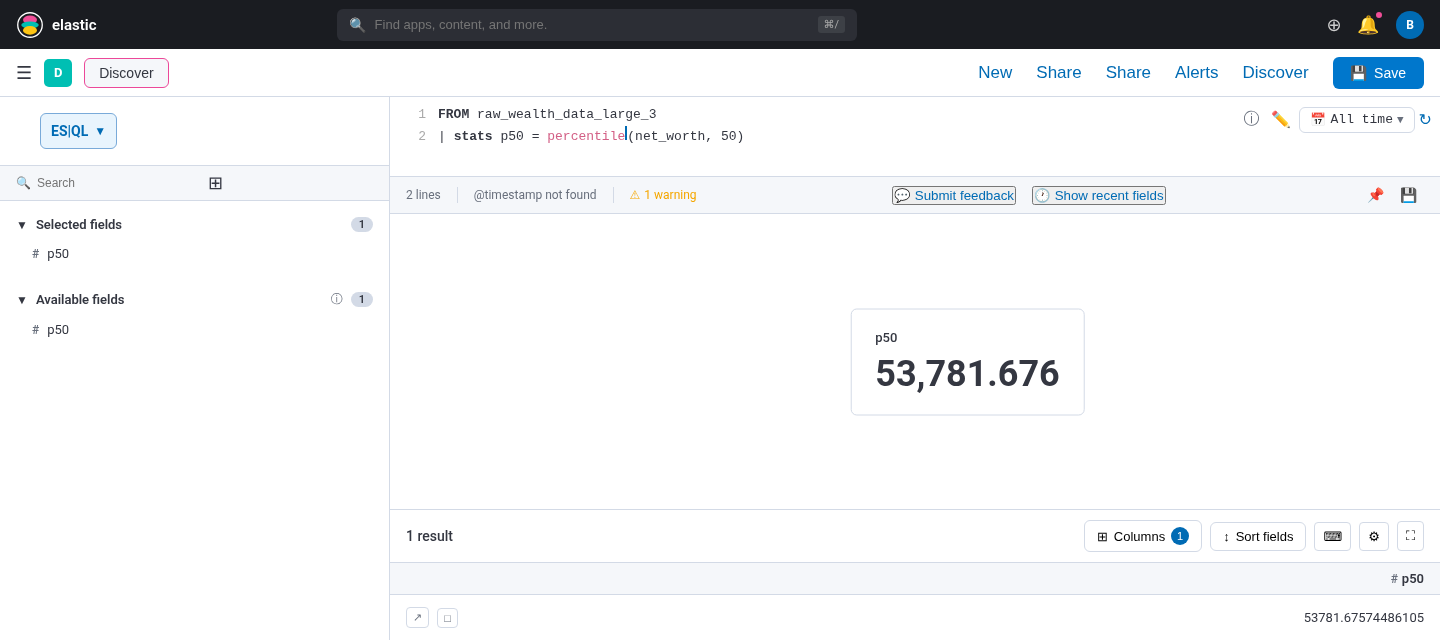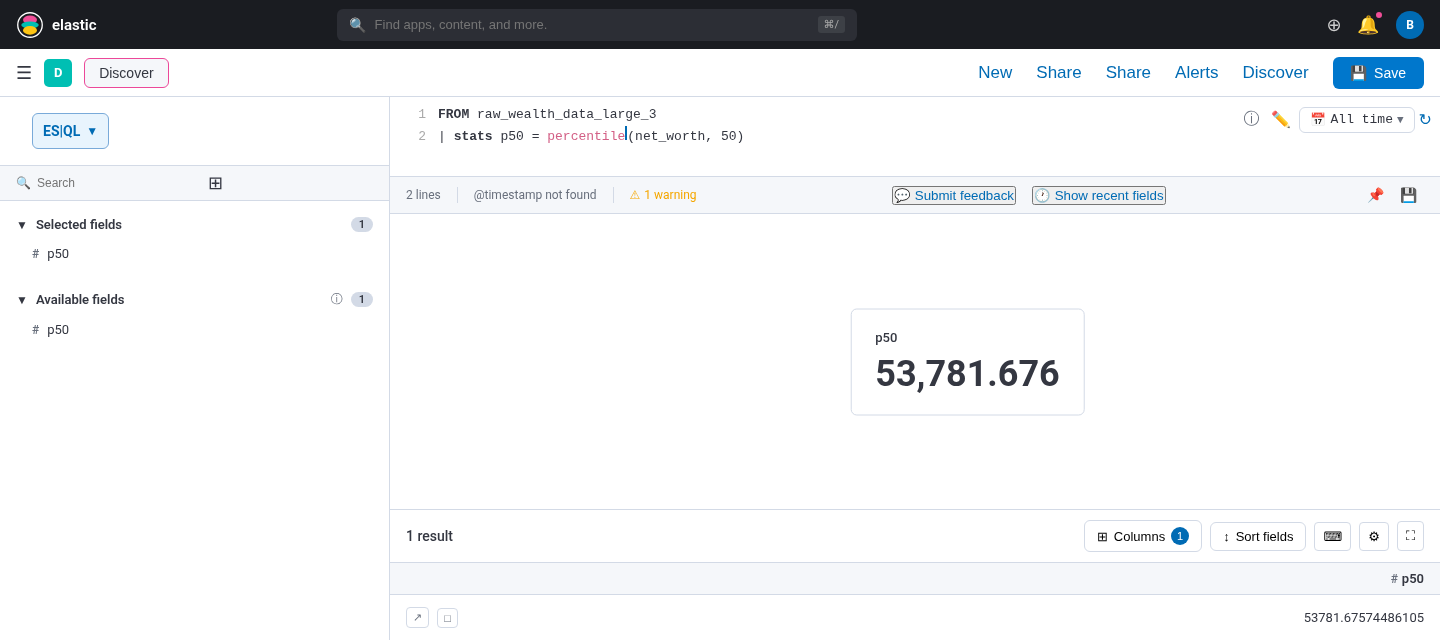--- a/index.html
+++ b/index.html
@@ -77,21 +77,21 @@
     .kw-stats { color: #343741; font-weight: 600; }
     .kw-var { color: #343741; }
     .kw-func { color: #d36086; }
     .kw-args { color: #343741; }
     .editor-controls {
       position: absolute; top: 8px; right: 0; display: flex; align-items: center; gap: 4px; padding-right: 8px;
     }
     .editor-btn { background: none; border: none; cursor: pointer; color: #69707d; font-size: 16px; padding: 4px; }
     .esql-selector {
       display: flex; align-items: center; gap: 6px; background: #e8f4fd; border: 1px solid #79aad9;
-      border-radius: 6px; padding: 6px 10px; cursor: pointer; height: 36px; margin: 8px 16px;
+      border-radius: 6px; padding: 6px 10px; cursor: pointer; height: 36px; margin: 8px 24px;
     }
     .esql-label { color: #006bb4; font-weight: 700; font-size: 14px; }
     .esql-caret { color: #006bb4; font-size: 12px; }
 
     
     .query-status {
       display: flex; align-items: center; background: #f5f7fa; border-bottom: 1px solid #d3dae6;
       padding: 6px 16px; font-size: 12px; color: #69707d; gap: 16px;
     }
     .status-search { display: flex; align-items: center; gap: 6px; }

